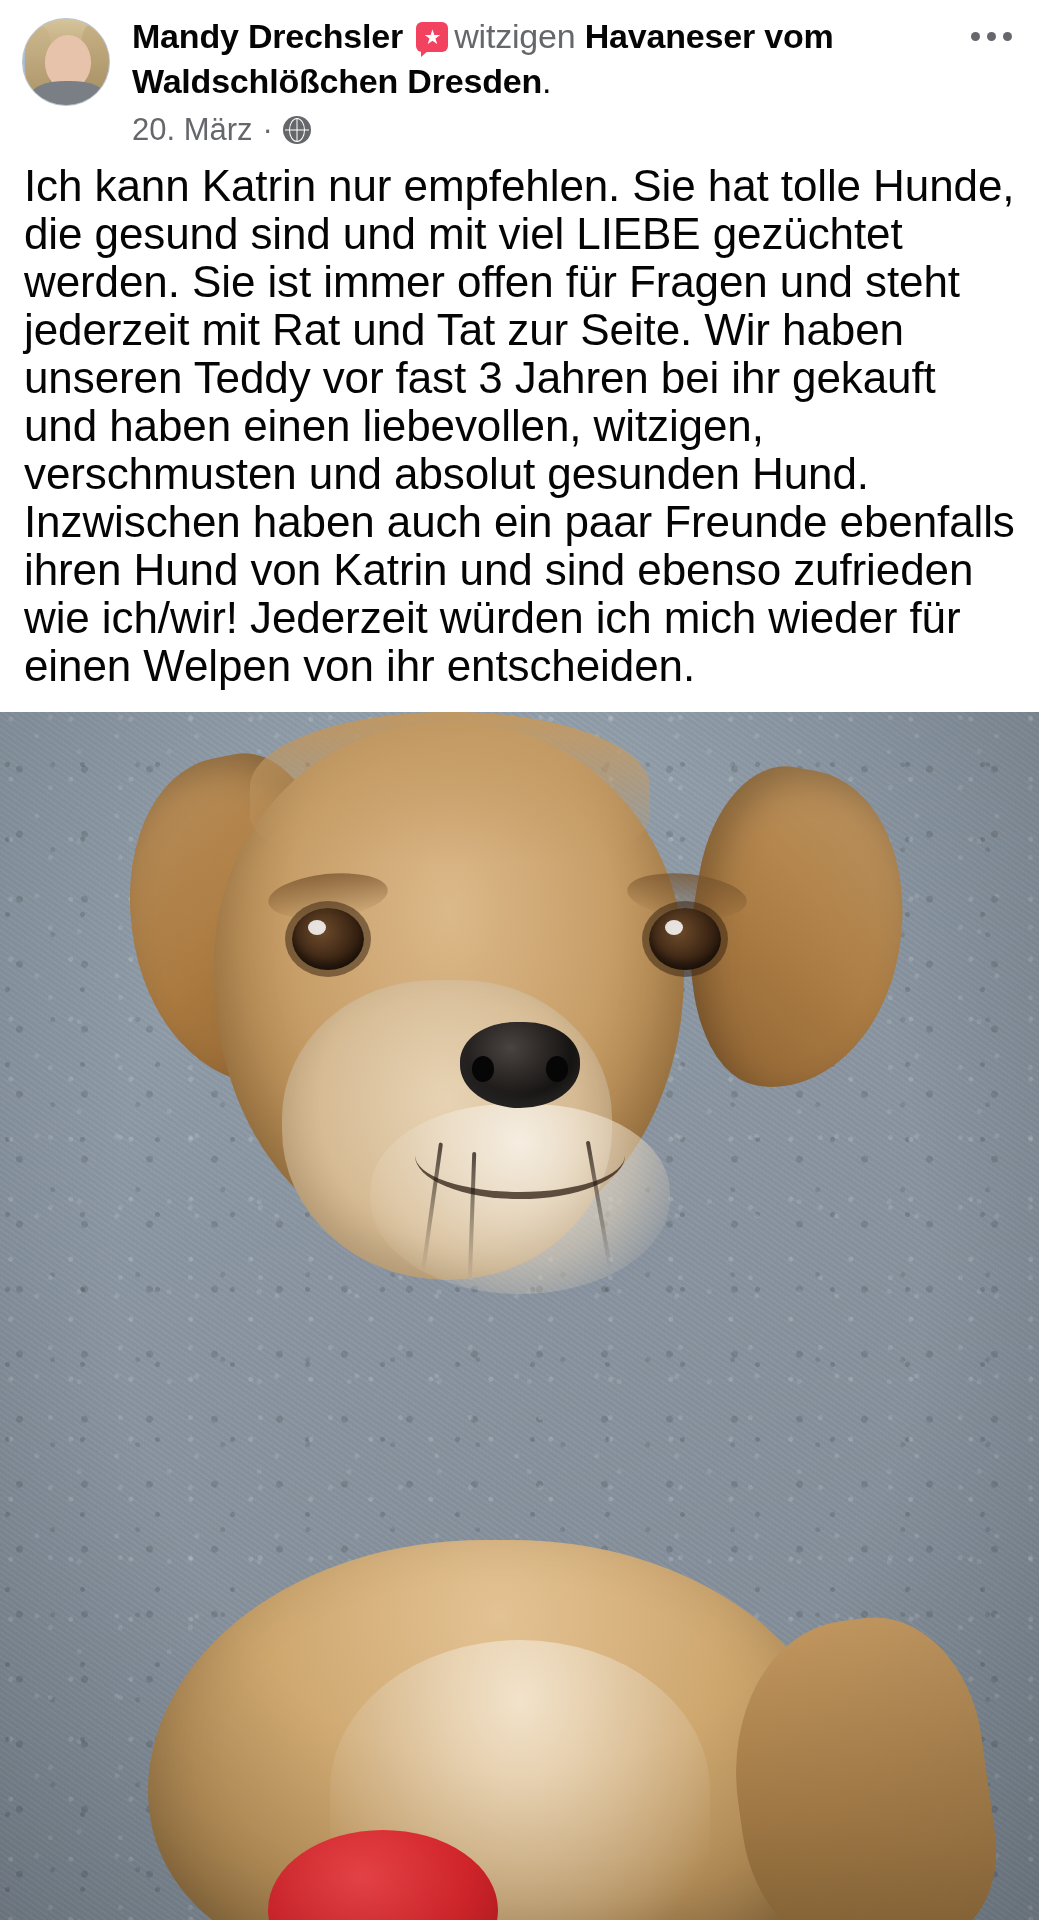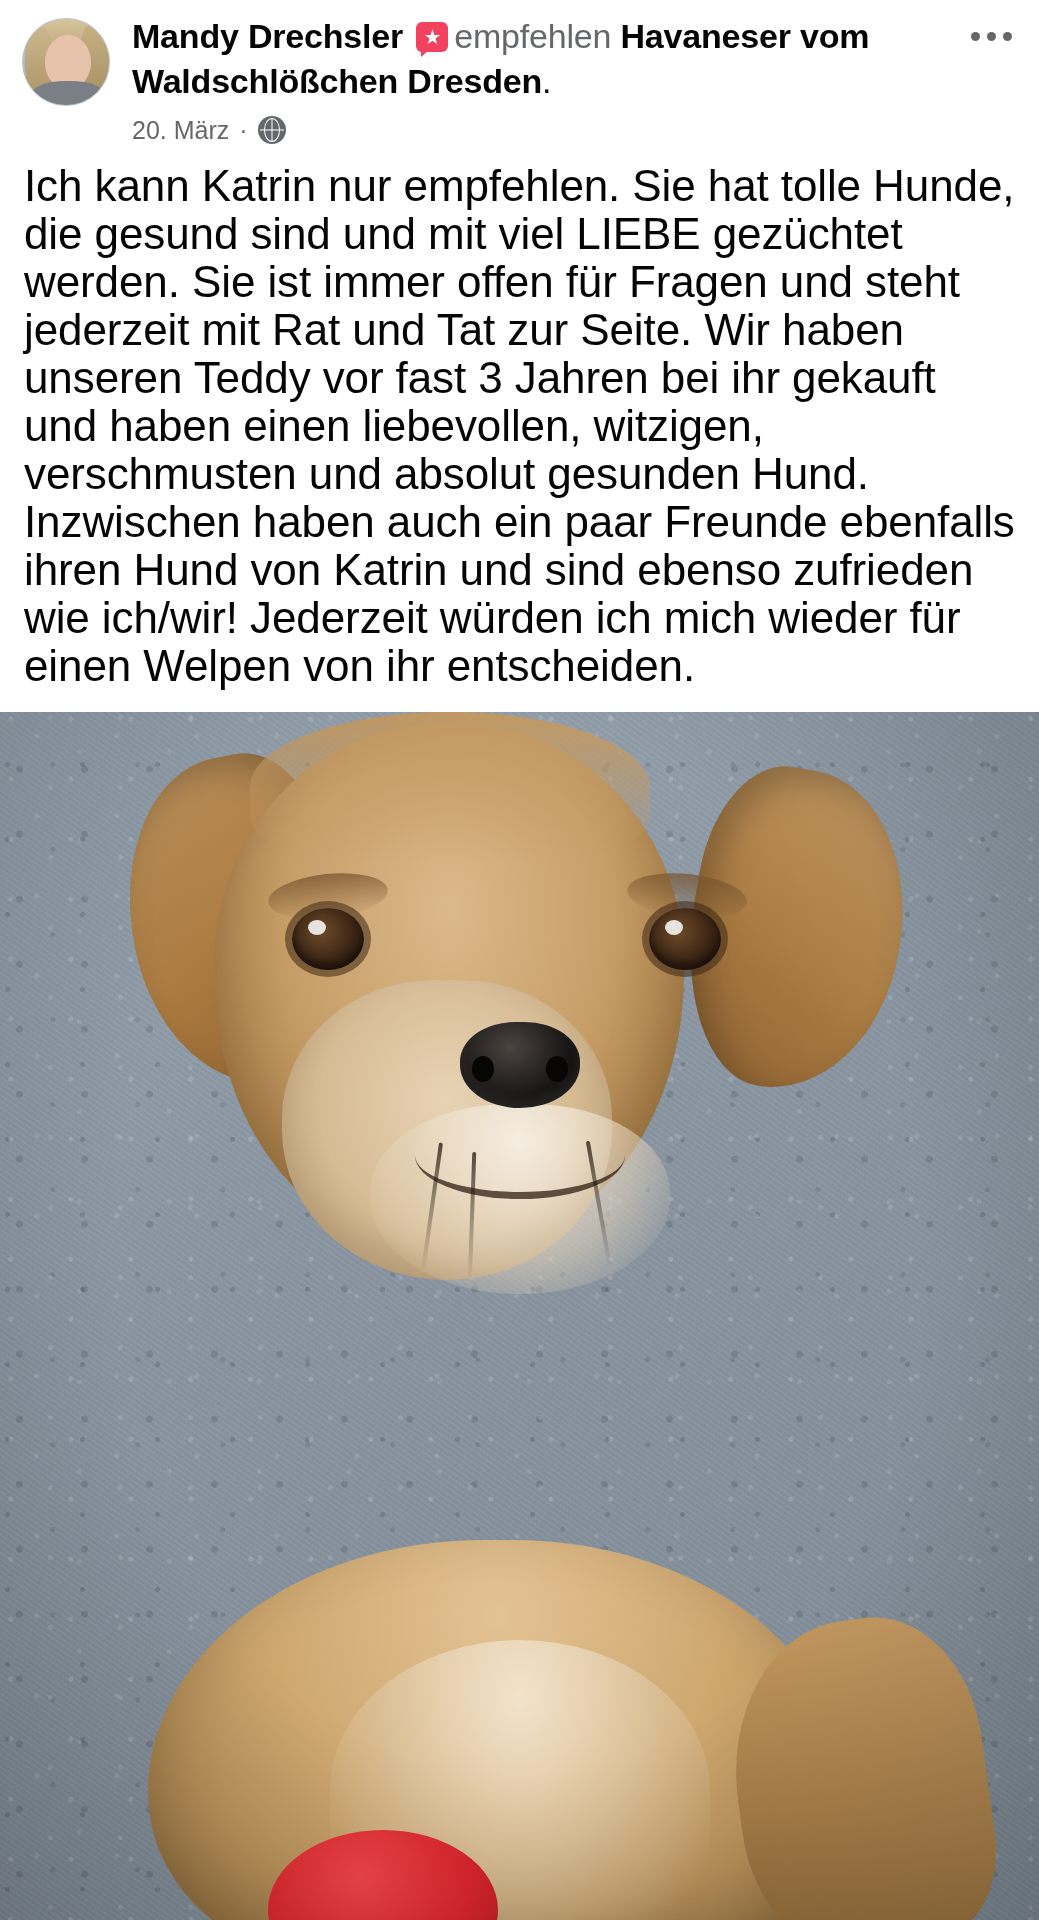--- a/index.html
+++ b/index.html
@@ -147,21 +147,21 @@
     transform: translate(-50%, -52%);
     color: #ffffff;
     font-size: 20px;
     line-height: 20px;
   }
 
   .meta-line {
     margin-top: 10px;
     display: flex;
     align-items: center;
-    font-size: 25px;
+    font-size: 31px;
     color: #65676b;
     line-height: 32px;
   }
   .meta-dot {
     margin: 0 10px;
     color: #65676b;
   }
   .globe-icon {
     width: 28px;
     height: 28px;
@@ -449,21 +449,21 @@
       <div class="av-body"></div>
     </div>
 
     <div class="header-text">
       <div class="title-line">
         <span class="name">Mandy Drechsler</span>
         <span class="badge-icon">
           <span class="bubble"></span>
           <span class="tail"></span>
           <span class="star">★</span>
-        </span><span class="recommend-word">empfehlen</span>
+        </span><span class="recommend-word">witzigen</span>
         <span class="page-name">Havaneser vom Waldschlößchen Dresden</span><span class="period">.</span>
       </div>
 
       <div class="meta-line">
         <span>20. März</span>
         <span class="meta-dot">·</span>
         <span class="globe-icon">
           <span class="globe-ring"></span>
         </span>
       </div>

